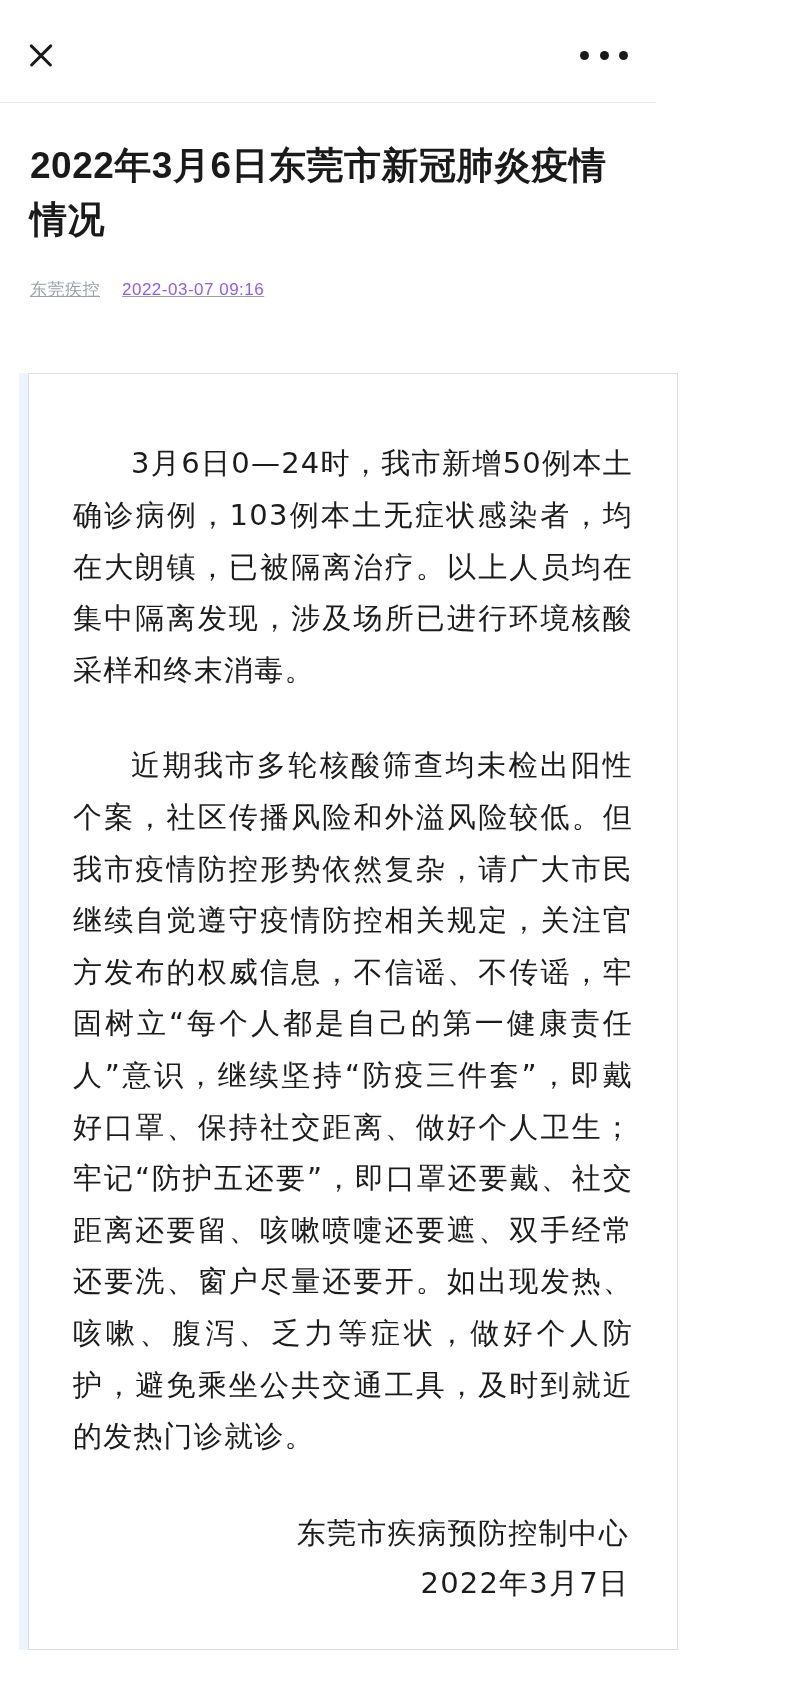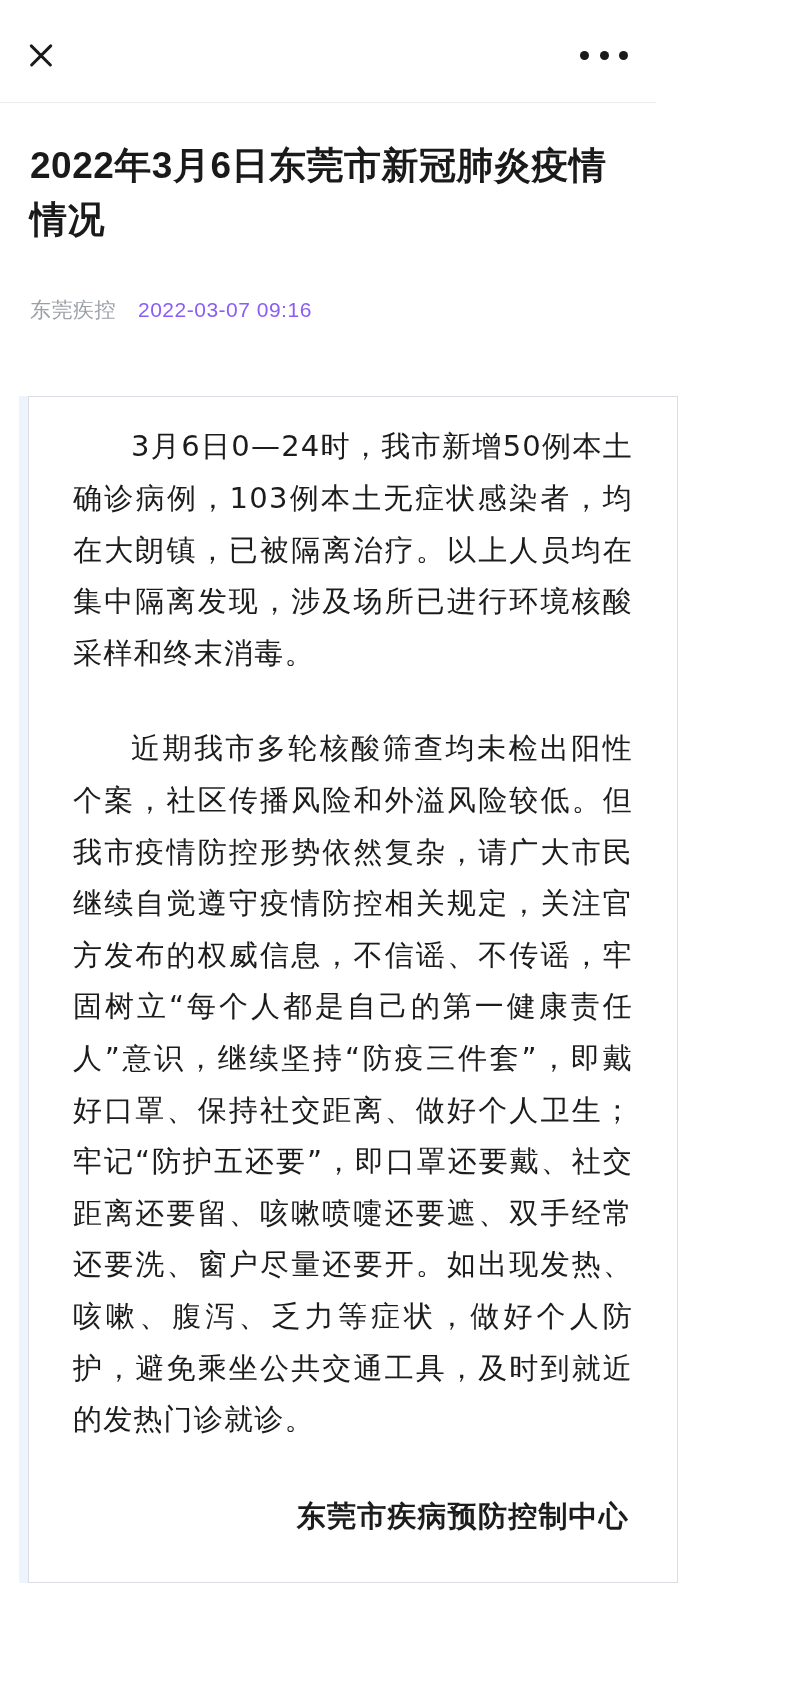--- a/index.html
+++ b/index.html
@@ -78,42 +78,43 @@
   .title {
     margin: 0;
     padding-top: 36px;
     font-size: 37px;
     line-height: 1.45;
     font-weight: 700;
     letter-spacing: 0.5px;
     color: #1a1a1a;
   }
   .meta {
-    margin-top: 50px;
+    margin-top: 32px;
     display: flex;
     align-items: baseline;
     gap: 22px;
-    font-size: 21px;
+    font-size: 17px;
     color: #9aa0a6;
     letter-spacing: 0.5px;
+    text-decoration: underline;
   }
   .meta .author { color: #9aa0a6; cursor: pointer; }
   .meta .date { color: #8b5cf6; }
 
   
   .card-wrap {
     margin-top: 72px;
     padding: 0 18px 0 28px;
     box-sizing: border-box;
   }
   .card {
     position: relative;
     border: 1px solid #dadde1;
     background: #ffffff;
-    padding: 24px 44px 40px 44px;
+    padding: 64px 44px 40px 44px;
     box-sizing: border-box;
     width: 650px;
   }
   .card::before {
     content: "";
     position: absolute;
     left: -10px;
     top: -1px;
     bottom: -1px;
     width: 9px;
@@ -133,21 +134,21 @@
 
   .signature {
     margin-top: 46px;
     text-align: right;
     font-size: 29px;
     line-height: 1.72;
     letter-spacing: 1.2px;
     color: #1c1c1c;
     font-family: "DejaVu Sans", "Liberation Sans", sans-serif;
   }
-  .signature div { padding-right: 4px; font-weight: bold; }
+  .signature div { padding-right: 4px; }
 </style>
 </head>
 <body>
 
 <div class="page">
 
   <div class="topbar">
     <div class="close-icon"></div>
     <div class="more-icon">
       <span></span>
@@ -163,17 +164,18 @@
       <span class="date">2022-03-07 09:16</span>
     </div>
   </div>
 
   <div class="card-wrap">
     <div class="card">
       <p class="para">3月6日0—24时，我市新增50例本土确诊病例，103例本土无症状感染者，均在大朗镇，已被隔离治疗。以上人员均在集中隔离发现，涉及场所已进行环境核酸采样和终末消毒。</p>
       <p class="para">近期我市多轮核酸筛查均未检出阳性个案，社区传播风险和外溢风险较低。但我市疫情防控形势依然复杂，请广大市民继续自觉遵守疫情防控相关规定，关注官方发布的权威信息，不信谣、不传谣，牢固树立“每个人都是自己的第一健康责任人”意识，继续坚持“防疫三件套”，即戴好口罩、保持社交距离、做好个人卫生；牢记“防护五还要”，即口罩还要戴、社交距离还要留、咳嗽喷嚏还要遮、双手经常还要洗、窗户尽量还要开。如出现发热、咳嗽、腹泻、乏力等症状，做好个人防护，避免乘坐公共交通工具，及时到就近的发热门诊就诊。</p>
       <div class="signature">
         <div>东莞市疾病预防控制中心</div>
+        <div>2022年3月7日</div>
       </div>
     </div>
   </div>
 
 </div>
 
 </body></html>

